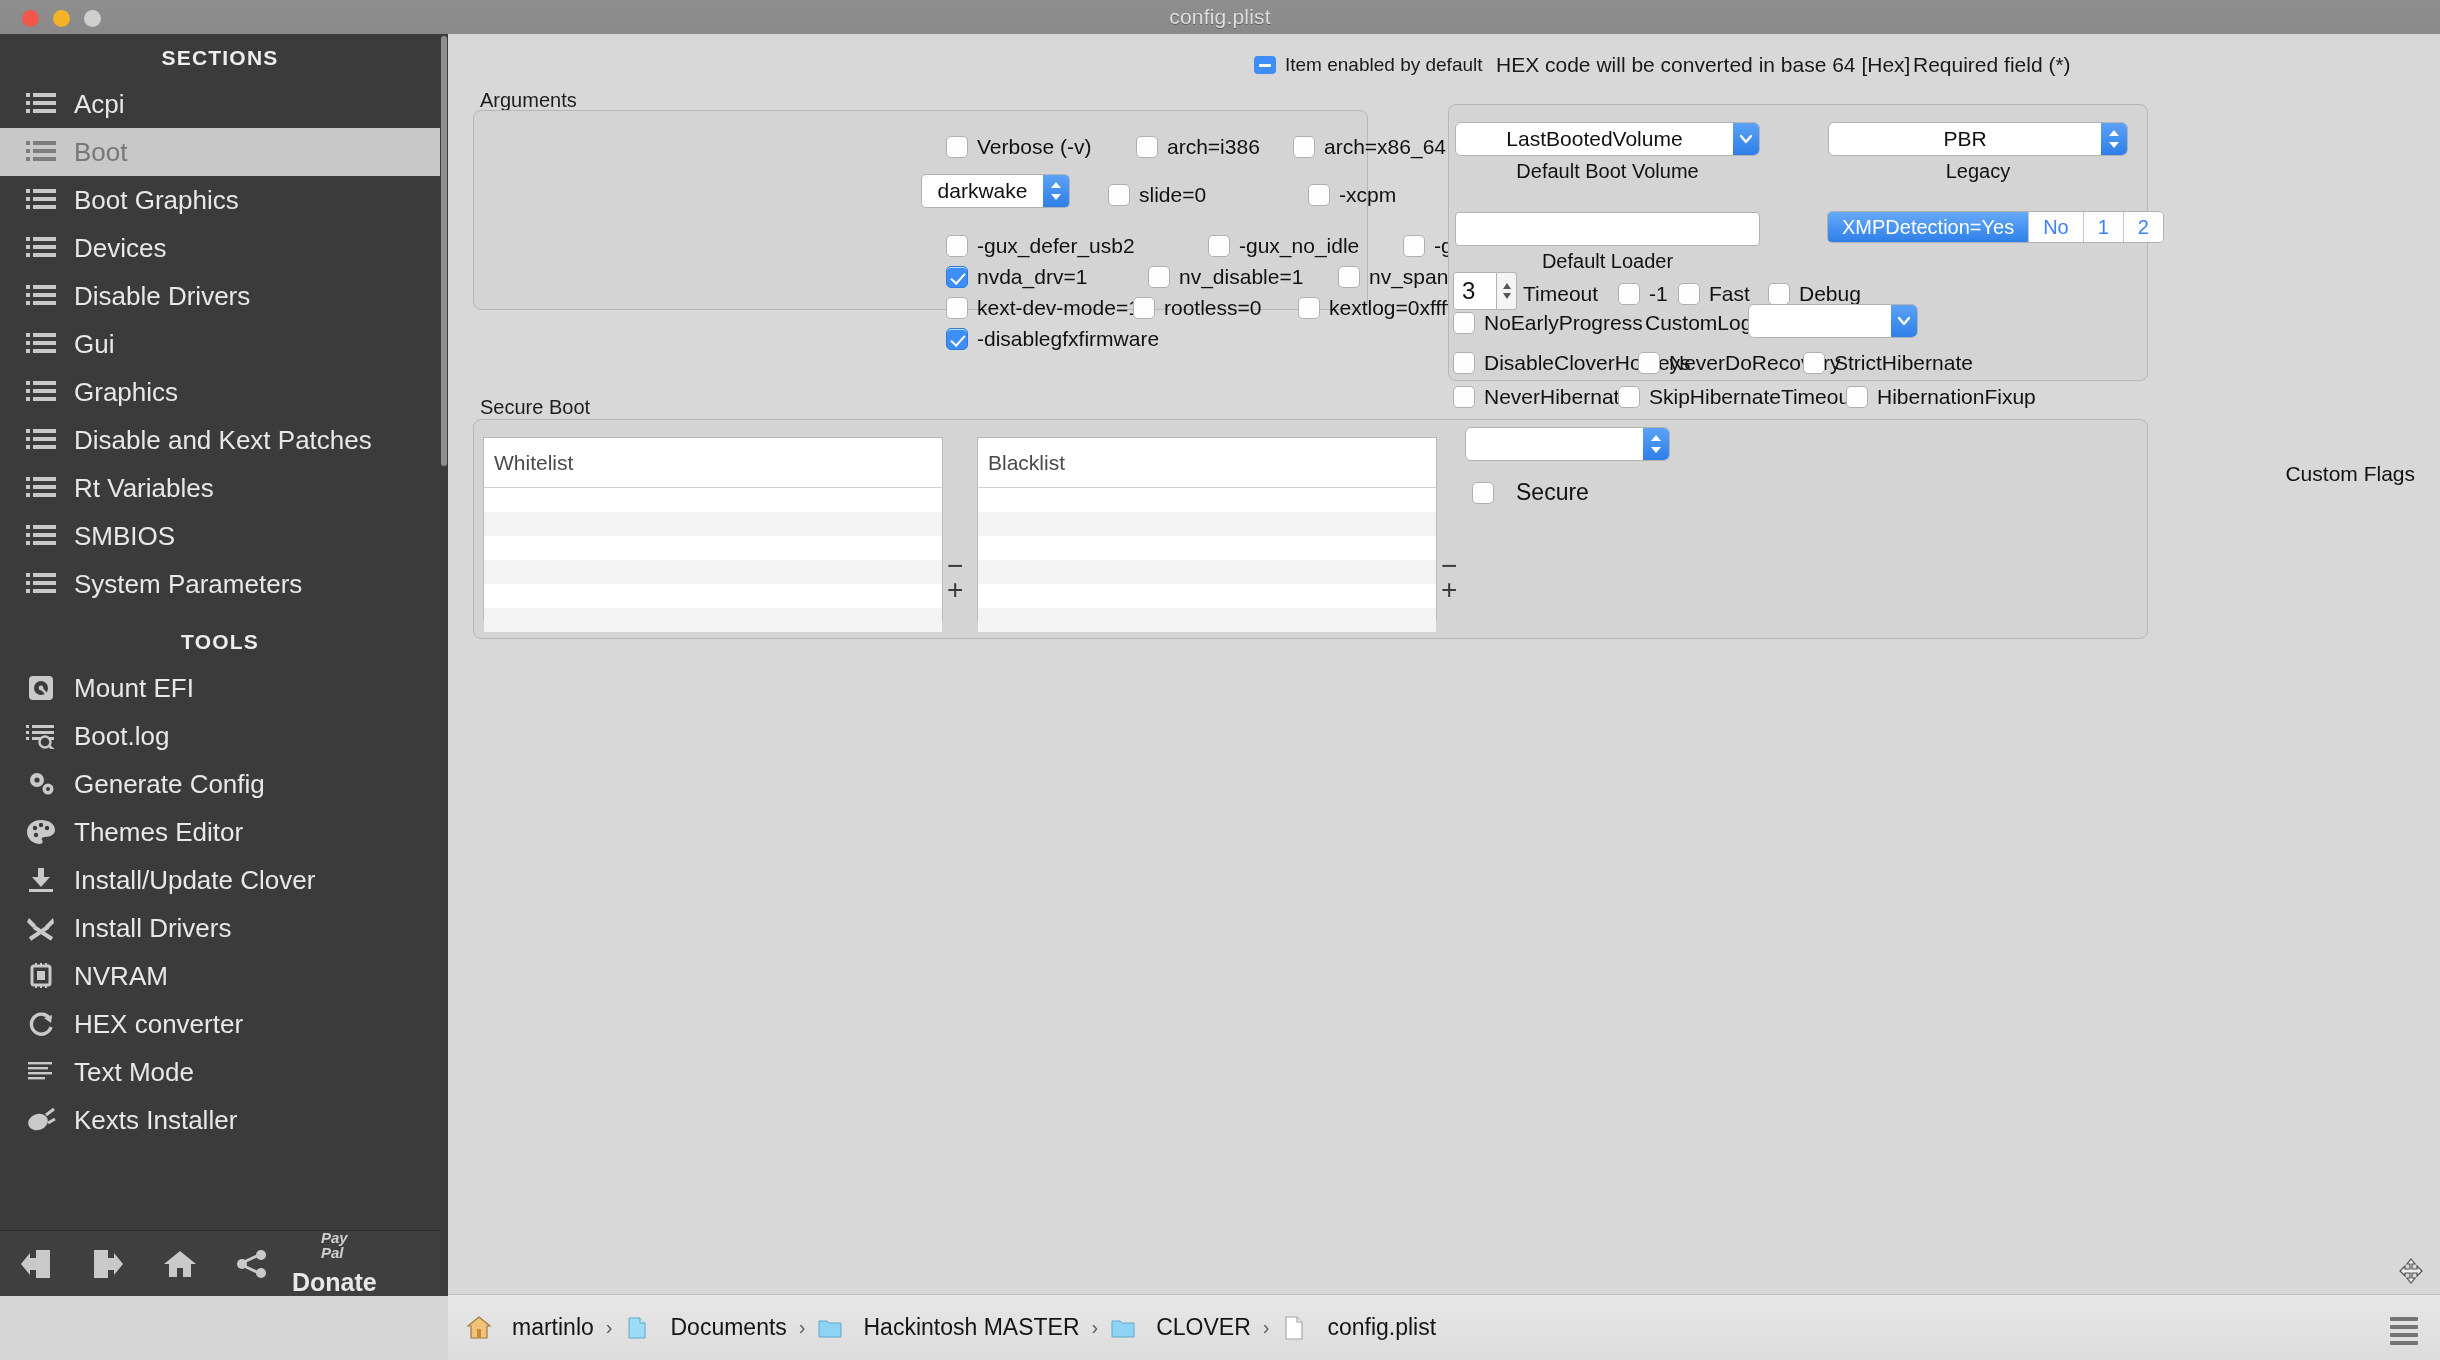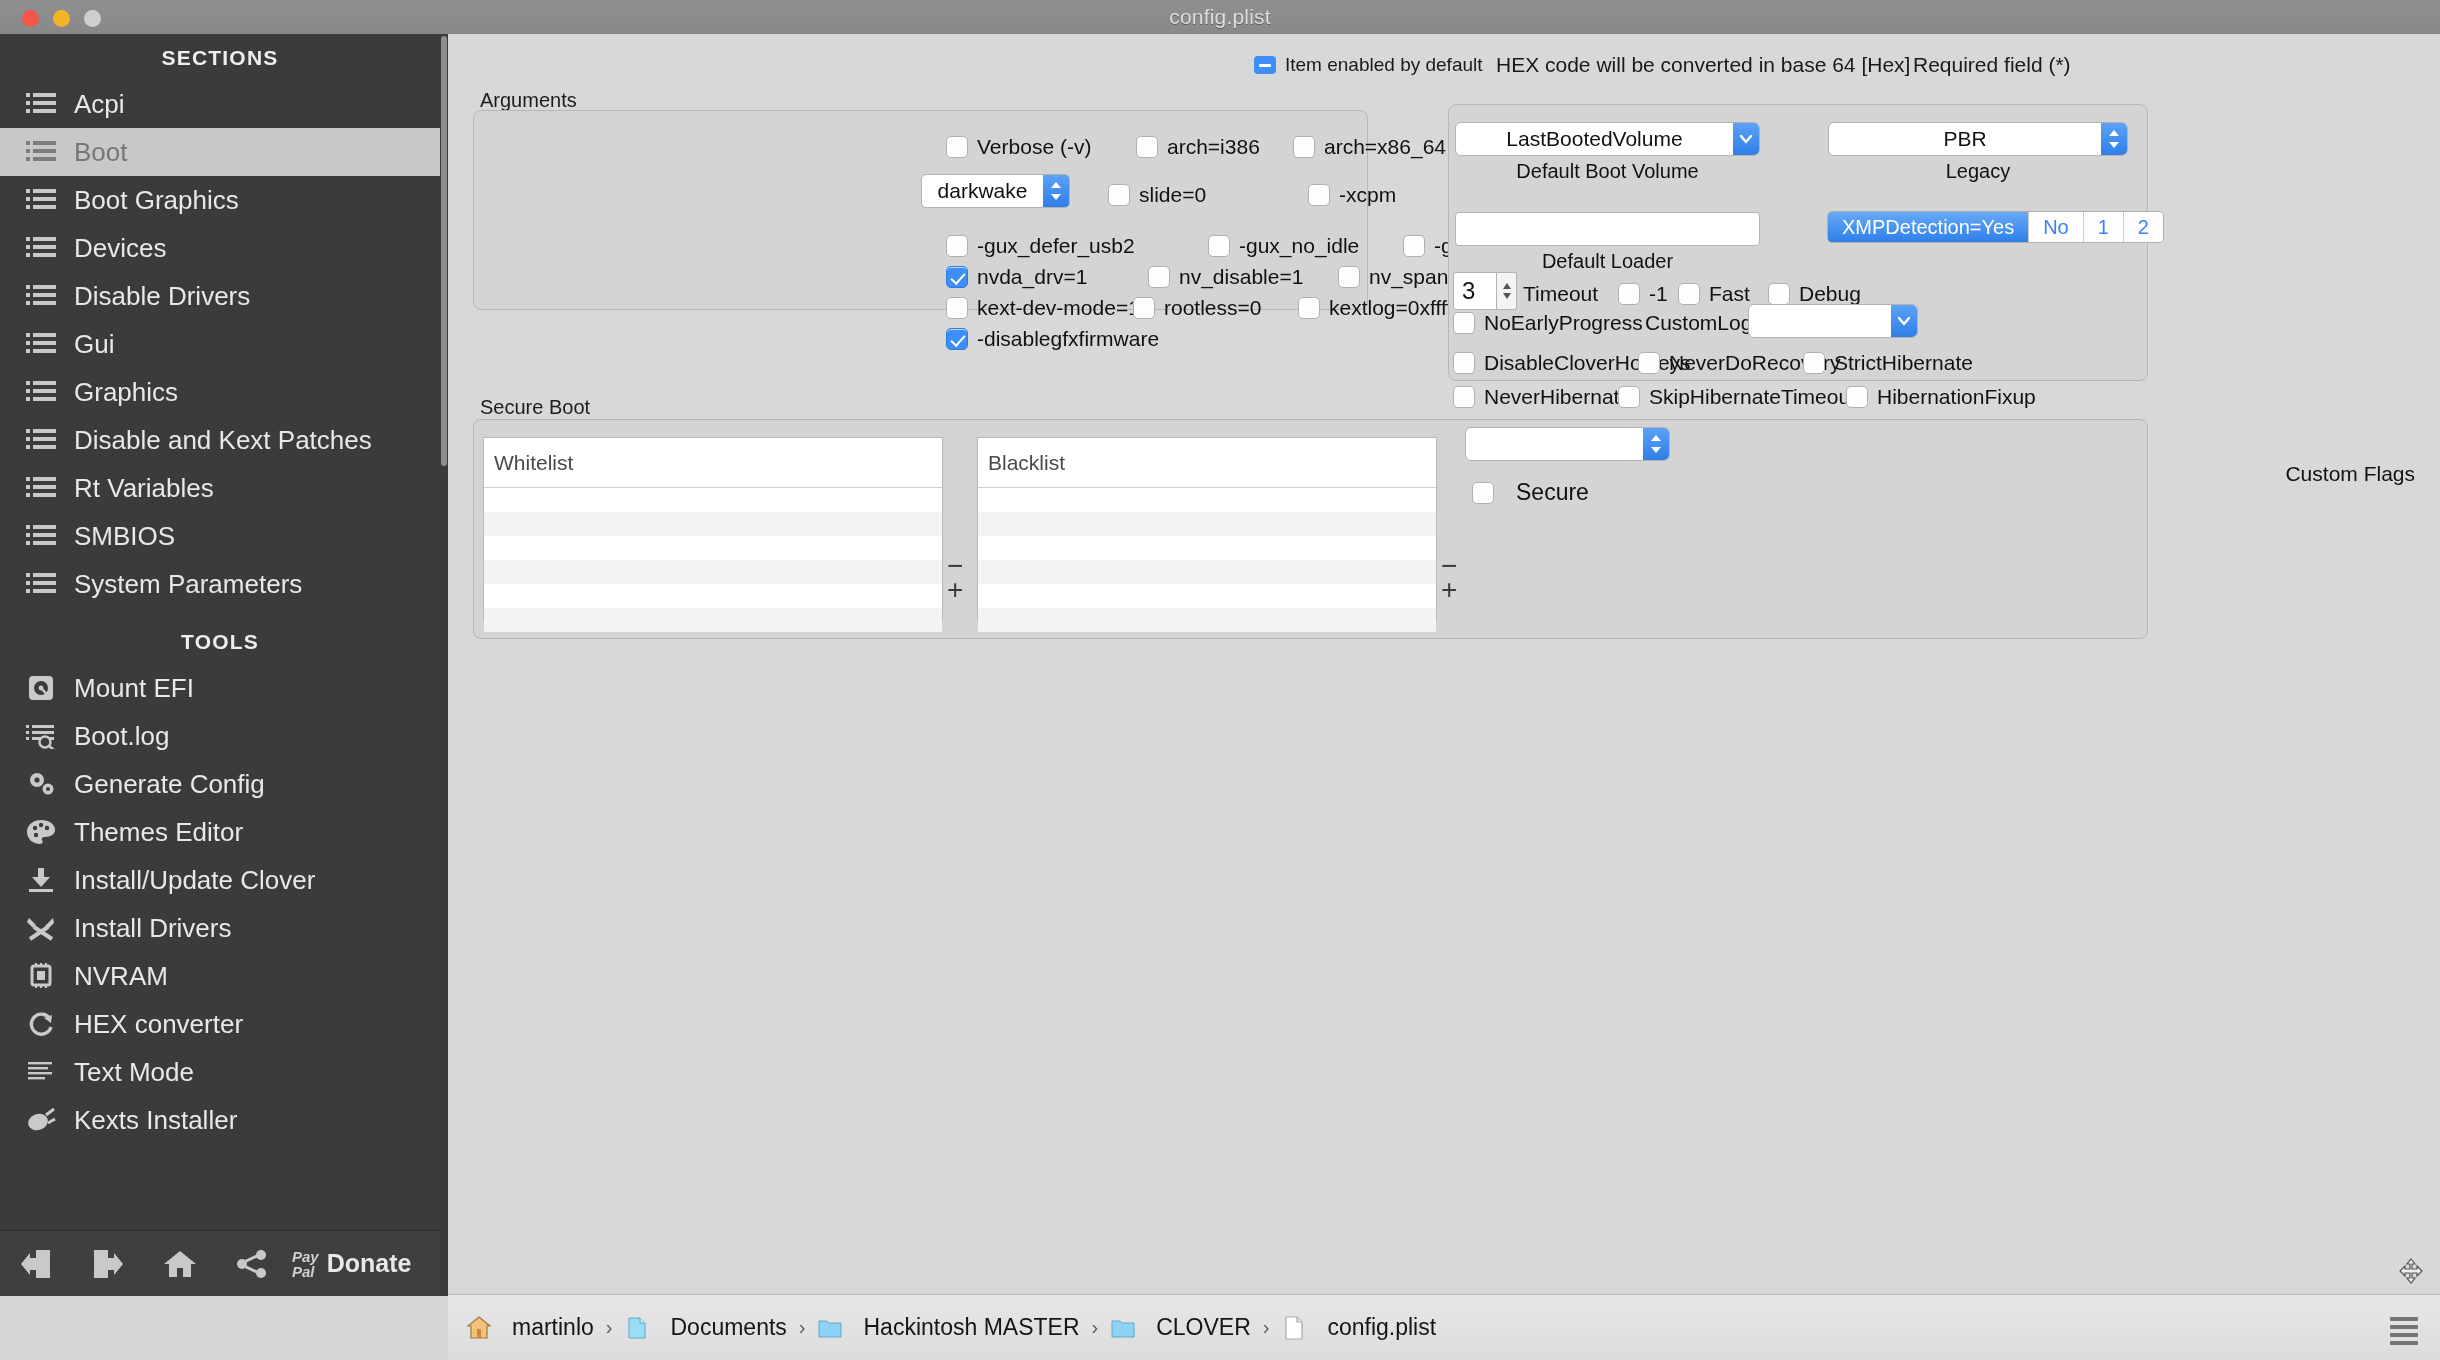--- a/index.html
+++ b/index.html
@@ -48,21 +48,21 @@
   .sb-item.selected { background: #c8c8c8; color: #777777; }
   .sb-icon { width: 30px; height: 26px; flex: 0 0 30px; display:block; }
   .sb-label { line-height: 1; }
 
   .sidebar-bottom {
     position: absolute; left: 0; bottom: 0; width: 440px; height: 66px;
     background: #3f3f3f; display: flex; align-items: center; gap: 0px;
     border-top: 1px solid #2e2e2e;
   }
   .bb-btn { width: 72px; height: 66px; display: flex; align-items: center; justify-content: center; }
-  .paypal-wrap { display:flex; align-items:center; gap: 8px; margin-left: 4px; }
+  .paypal-wrap { display:flex; align-items:center; gap: 8px; margin-left: 4px; flex-direction: column; }
   .paypal-logo { font-size: 15px; font-style: italic; font-weight: bold; color: #cfcfcf; line-height: 15px; text-align:left; }
   .donate-text { font-size: 25px; font-weight: bold; color: #e8e8e8; }
 
   
   .sb-scrollbar {
     position: absolute; right: 0; top: 0; width: 8px; height: 1258px; background: #3b3b3b;
   }
   .sb-thumb {
     position: absolute; right: 1px; top: 2px; width: 6px; height: 430px;
     background: #8f8f8f; border-radius: 3px;

